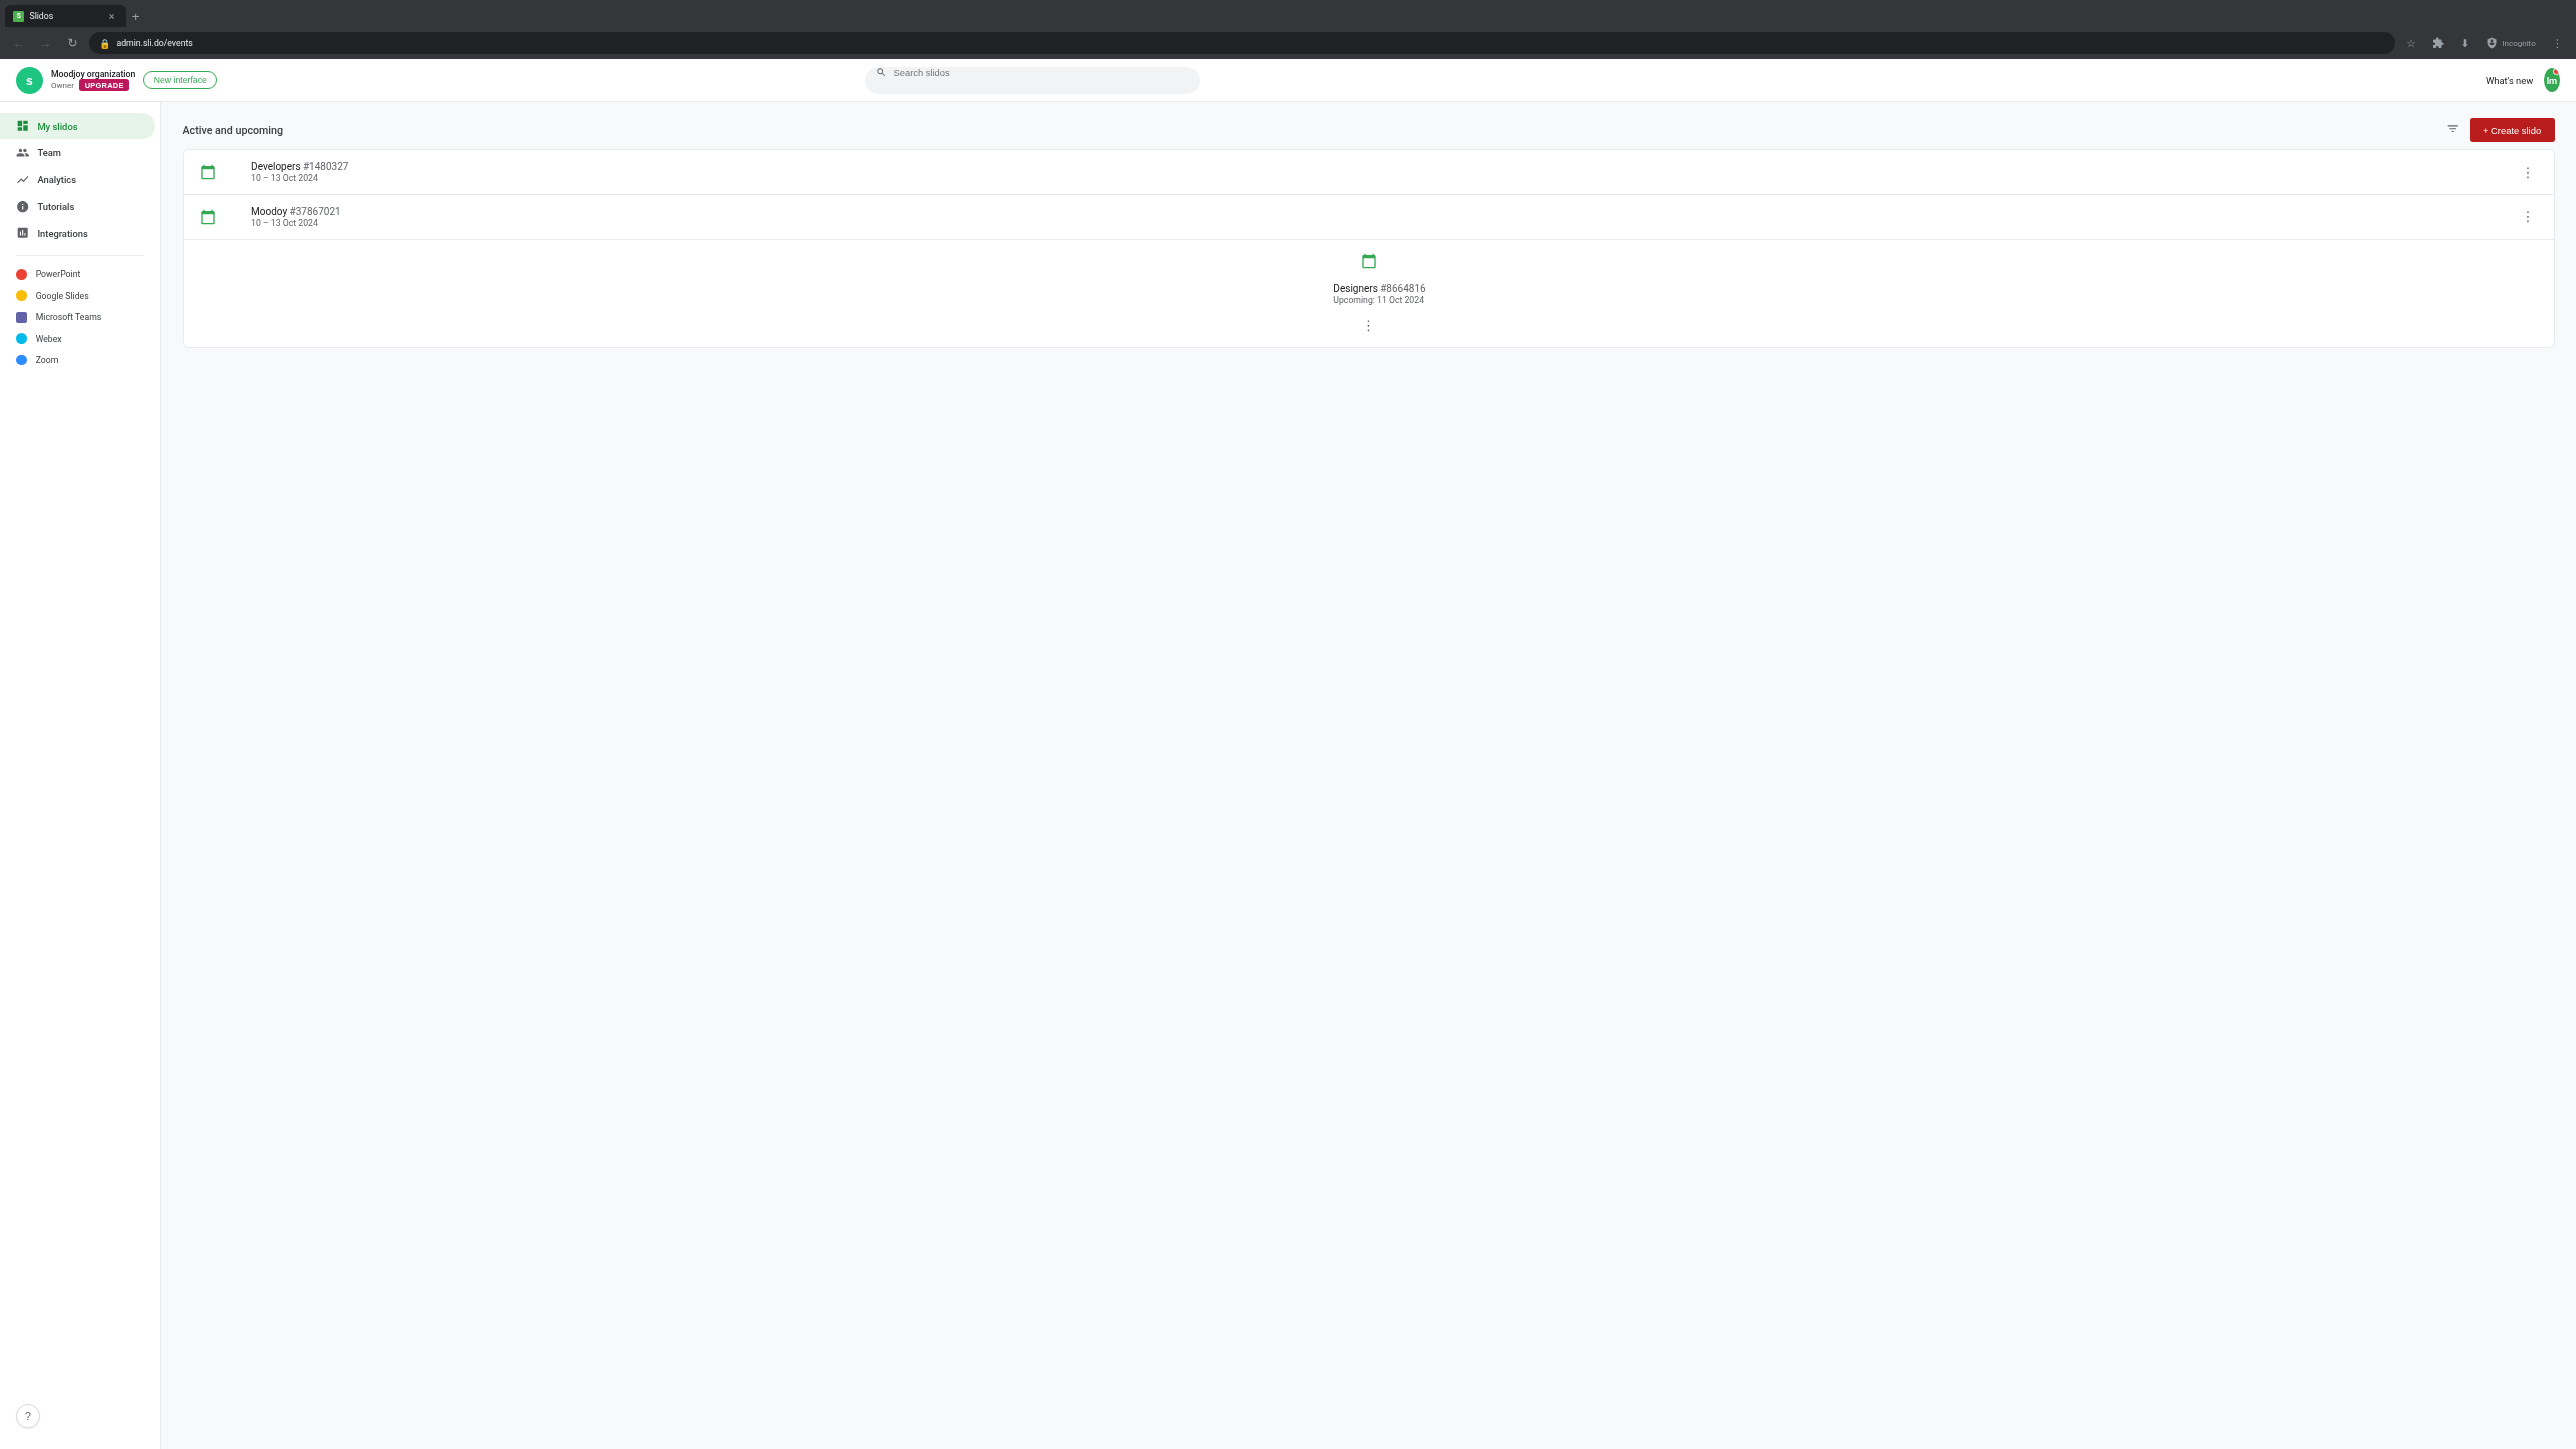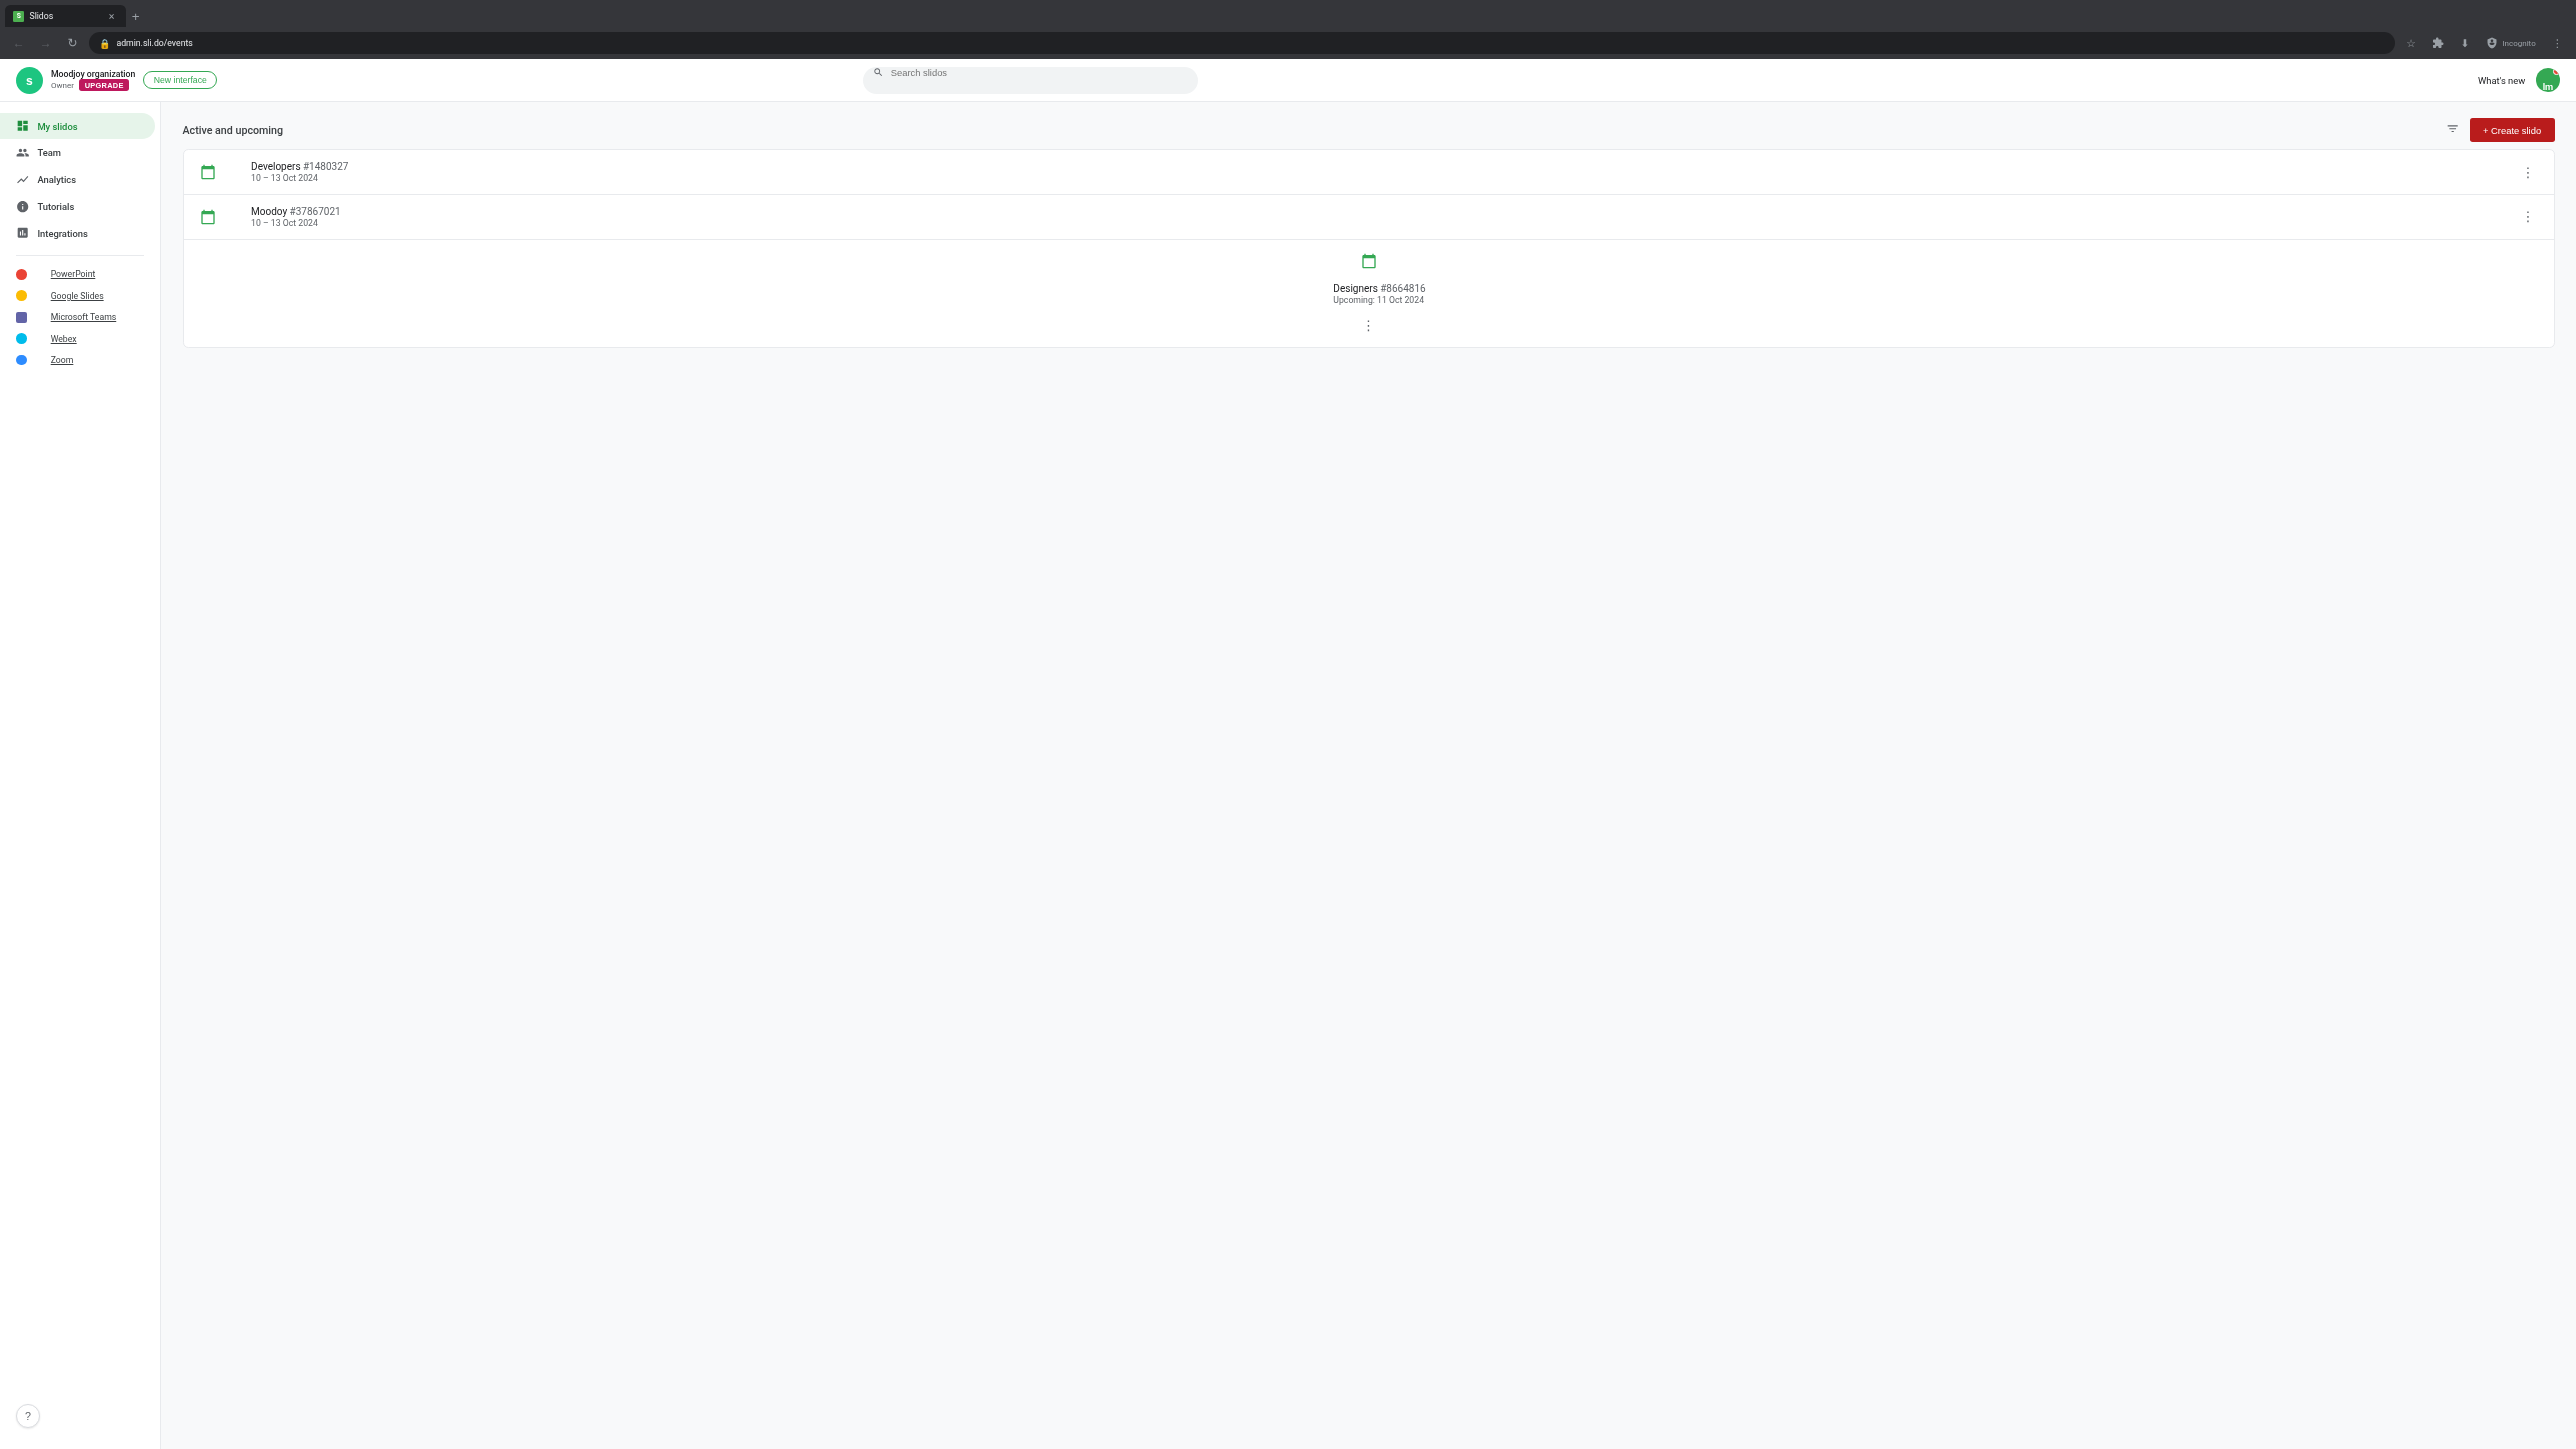--- a/index.html
+++ b/index.html
@@ -30,31 +30,31 @@
     .org-name { font-size: 8.7px; font-weight: 500; color: #202124; }
     .org-role { display: flex; align-items: center; gap: 5.4px; }
     .role-label { font-size: 8px; color: #5f6368; }
     .upgrade-btn { background: #be185d; color: white; border: none; border-radius: 2.7px; padding: 1.3px 5.4px; font-size: 7.4px; font-weight: 600; cursor: pointer; letter-spacing: 0.3px; }
     .new-interface-btn { background: none; border: 1.3px solid #34a853; color: #34a853; border-radius: 13.4px; padding: 2.7px 9.4px; font-size: 8.7px; font-weight: 500; cursor: pointer; }
     .search-bar { flex: 1; max-width: 335px; background: #f1f3f4; border-radius: 16px; height: 27px; display: flex; align-items: flex-start; padding: 0 10.7px; gap: 6.7px; margin: 0 auto; }
     .search-icon { color: #5f6368; font-size: 10.7px; }
     .search-input { background: none; border: none; outline: none; font-size: 9.4px; color: #202124; width: 100%; }
     .header-right { display: flex; align-items: center; gap: 10.7px; margin-left: auto; }
     .whats-new { font-size: 9.4px; color: #202124; cursor: pointer; }
-    .avatar { width: 24px; height: 24px; border-radius: 50%; background: #34a853; display: flex; align-items: flex-end; justify-content: center; color: white; font-size: 9.4px; font-weight: 600; cursor: pointer; position: relative; overflow: hidden; }
+    .avatar { width: 16px; height: 24px; border-radius: 50%; background: #34a853; display: flex; align-items: center; justify-content: center; color: white; font-size: 9.4px; font-weight: 600; cursor: pointer; position: relative; overflow: hidden; }
     .avatar-notification { position: absolute; top: 0; right: 0; width: 6.7px; height: 6.7px; background: #ea4335; border-radius: 50%; border: 1.3px solid white; }
 
     
     .main-layout { display: flex; flex: 1; overflow: hidden; }
     .sidebar { width: 161px; background: #fff; border-right: 0.7px solid #e8eaed; padding: 10.7px 0; display: flex; flex-direction: column; flex-shrink: 0; }
     .sidebar-item { display: flex; align-items: center; gap: 8px; padding: 6.7px 16px; cursor: pointer; color: #3c4043; font-size: 9.4px; font-weight: 500; border-radius: 0 16px 16px 0; margin: 0 5.4px 0 0; }
     .sidebar-item.active { background: #e6f4ea; color: #1e8e3e; }
     .sidebar-icon { width: 13.4px; height: 13.4px; display: flex; align-items: center; justify-content: center; flex-shrink: 0; }
     .sidebar-divider { border: none; border-top: 0.7px solid #e8eaed; margin: 8px 16px; }
-    .sidebar-integration { display: flex; align-items: center; gap: 24px; padding: 5.4px 16px; cursor: pointer; color: #3c4043; font-size: 8.7px; text-decoration: underline; }
+    .sidebar-integration { display: flex; align-items: center; gap: 9px; padding: 5.4px 16px; cursor: pointer; color: #3c4043; font-size: 8.7px; }
     .int-dot { width: 10.7px; height: 10.7px; border-radius: 50%; flex-shrink: 0; }
     .help-btn { margin: auto 0 10.7px 16px; width: 24px; height: 24px; border-radius: 50%; background: #fff; border: 0.7px solid #dadce0; display: flex; align-items: center; justify-content: center; cursor: pointer; font-size: 10.7px; color: #5f6368; box-shadow: 0 0.7px 2px rgba(0,0,0,0.1); }
 
     
     .content { flex: 1; overflow-y: auto; background: #f8f9fa; }
     .content-inner { padding: 16px 21.5px; }
     .section-header { display: flex; align-items: center; justify-content: space-between; margin-bottom: 7px; }
     .section-title { font-size: 10.7px; font-weight: 500; color: #3c4043; }
     .filter-btn { background: none; border: none; cursor: pointer; color: #5f6368; font-size: 12px; padding: 2.7px; }
     .create-btn { display: flex; align-items: center; gap: 4px; background: #b91c1c; color: white; border: none; border-radius: 2.7px; padding: 6.7px 13.4px; font-size: 9.4px; font-weight: 500; cursor: pointer; }

